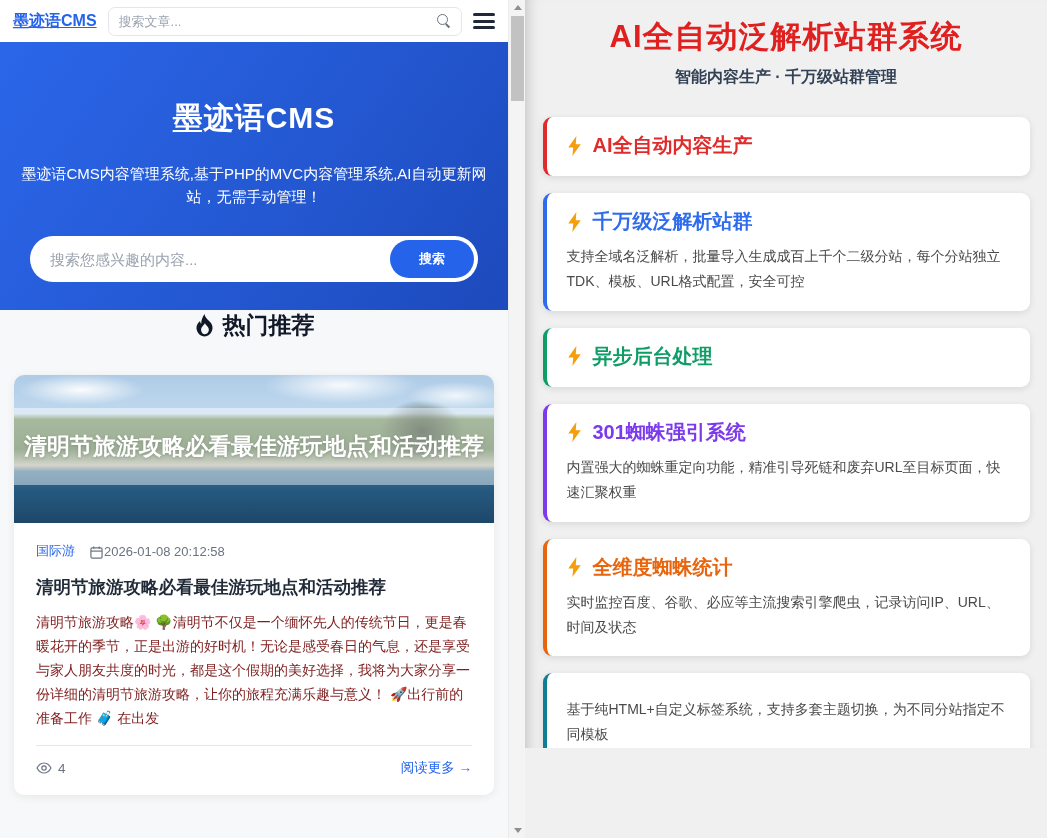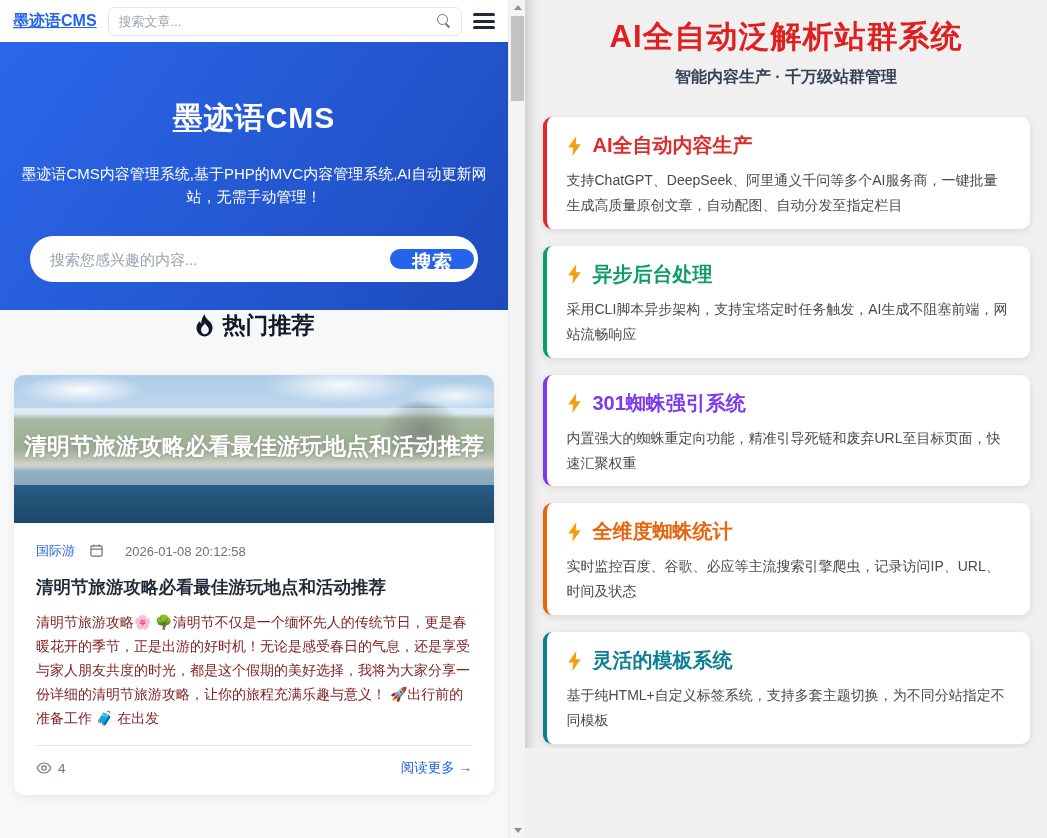--- a/index.html
+++ b/index.html
@@ -19,62 +19,62 @@
   .mag-icon::after { content:""; position:absolute; left:9px; top:9px; width:5px; height:1.6px; background:#6b7280; transform:rotate(45deg); transform-origin:left center; }
   .hamburger { width:22px; height:16px; display:flex; flex-direction:column; justify-content:space-between; cursor:pointer; flex:none; }
   .hamburger span { height:3px; background:#1f2937; border-radius:2px; }
 
   .hero { height:268px; background:linear-gradient(125deg,#2b66e9 0%,#2458d2 55%,#1d4abc 100%); color:#fff; text-align:center; padding-top:56px; }
   .hero h1 { font-size:30px; font-weight:bold; letter-spacing:1px; margin-bottom:24px; }
   .hero-sub { font-size:15px; padding:0 14px; margin-bottom:28px; line-height:1.5; }
   .hero-search { margin:0 auto; width:448px; height:46px; background:#fff; border-radius:24px; display:flex; align-items:center; padding:4px 4px 4px 0; }
   .hero-search input { flex:1; border:none; outline:none; padding:0 20px; font-size:15px; color:#374151; font-family:inherit; background:transparent; }
   .hero-search input::placeholder { color:#9aa3af; }
-  .hero-search button { width:84px; height:20px; border:none; border-radius:20px; background:#2563eb; color:#fff; font-size:20px; font-weight:bold; font-family:inherit; cursor:pointer; }
+  .hero-search button { width:84px; height:38px; border:none; border-radius:20px; background:#2563eb; color:#fff; font-size:13px; font-weight:bold; font-family:inherit; cursor:pointer; }
 
   .hot-head { text-align:center; }
   .hot-title { font-size:23px; font-weight:bold; color:#111827; display:inline-flex; align-items:center; gap:8px; }
   .hot-sub { margin-top:15px; color:#6b7280; font-size:14px; }
 
   .article-card { width:480px; margin:34px auto 22px; background:#fff; border-radius:10px; box-shadow:0 2px 10px rgba(0,0,0,.07); overflow:hidden; }
   .card-image { height:148px; position:relative;
     background:
       radial-gradient(ellipse 90px 22px at 14% 10%, rgba(255,255,255,.95), rgba(255,255,255,0) 70%),
       radial-gradient(ellipse 110px 26px at 68% 7%, rgba(255,255,255,.9), rgba(255,255,255,0) 70%),
       radial-gradient(ellipse 70px 20px at 92% 14%, rgba(255,255,255,.8), rgba(255,255,255,0) 70%),
       radial-gradient(ellipse 60px 45px at 85% 38%, #1c2e1a, rgba(0,0,0,0) 70%),
       linear-gradient(180deg,#aecbe7 0%,#bfd9ee 26%,#5e7f4d 30%,#4d6e40 50%,#87987a 57%,#b5b2a2 61%,#3c6e90 65%,#265980 78%,#1d4769 100%);
   }
   .image-overlay { position:absolute; top:33px; left:0; right:0; height:77px; background:rgba(255,255,255,.45); display:flex; align-items:center; justify-content:center; overflow:hidden; }
   .overlay-title { color:#fff; font-size:23px; font-weight:bold; white-space:nowrap; text-shadow:0 1px 3px rgba(90,90,90,.35); }
   .card-body { padding:19px 22px 16px; }
   .meta-row { display:flex; align-items:center; gap:15px; font-size:13px; color:#6b7280; }
   .category-link { color:#2563eb; text-decoration:none; }
-  .meta-date { display:flex; align-items:flex-start; gap:22px; }
+  .meta-date { display:flex; align-items:flex-end; gap:1px; }
   .article-title { font-size:17.5px; font-weight:bold; color:#1f2937; margin:15px 0 11px; }
   .excerpt { font-size:14px; color:#7f1d1d; line-height:1.72; }
   .card-divider { border:none; border-top:1px solid #e5e7eb; margin:15px 0 13px; }
   .card-footer { display:flex; justify-content:space-between; align-items:center; font-size:13.5px; color:#6b7280; padding-bottom:2px; }
   .views { display:flex; align-items:center; gap:6px; }
   .read-more { color:#2563eb; text-decoration:none; font-size:13.5px; }
 
   
   .scroll-col { width:17px; height:838px; background:#f4f4f4; border-left:1px solid #ebebeb; flex:none; position:relative; }
   .scroll-arrow { position:absolute; left:0; width:17px; height:15px; display:flex; align-items:center; justify-content:center; }
   .scroll-arrow.up { top:0; }
   .scroll-arrow.down { bottom:0; }
   .tri-up { width:0; height:0; border-left:4px solid transparent; border-right:4px solid transparent; border-bottom:5px solid #8f8f8f; }
   .tri-down { width:0; height:0; border-left:4px solid transparent; border-right:4px solid transparent; border-top:5px solid #8f8f8f; }
   .scroll-thumb { position:absolute; top:16px; left:2px; width:13px; height:85px; background:#c2c2c2; }
 
   
   .right-panel { flex:1; height:748px; background:#f0f0f1; overflow:hidden; box-shadow:inset 14px 0 16px -14px rgba(0,0,0,.25); padding-top:16px; }
   .promo-title { text-align:center; color:#e01f1f; font-size:31px; font-weight:bold; margin-bottom:9px; letter-spacing:1px; }
   .promo-sub { text-align:center; color:#334155; font-size:16px; font-weight:bold; margin-bottom:29px; }
-  .feature-card { width:487px; margin:0 auto 17px; background:#fff; border-radius:9px; border-left:4px solid var(--c,#999); box-shadow:0 2px 7px rgba(0,0,0,.10); padding:15px 20px 11px; }
+  .feature-card { width:487px; margin:0 auto 17px; background:#fff; border-radius:9px; border-left:4px solid var(--c,#999); box-shadow:0 2px 7px rgba(0,0,0,.10); padding:15px 20px 17px; }
   .feature-head { display:flex; align-items:center; gap:11px; }
   .feature-title { font-size:20px; font-weight:bold; color:var(--c,#333); }
   .feature-desc { margin-top:9px; font-size:14px; color:#4a4a4a; line-height:1.78; }
   .bolt-icon { flex:none; display:flex; }
   .flame-icon, .cal-icon, .eye-icon { display:inline-flex; flex:none; }
 </style>
 </head>
 <body>
 
 <div class="left-panel">
@@ -173,34 +173,43 @@
 
   <div class="feature-card" style="--c: #e02b2b;">
     <div class="feature-head">
       <span class="bolt-icon">
           <svg width="15" height="20" viewBox="0 0 12 16">
             <path fill="#f59e0b" d="M7.5 0L1 9.2h4L4.3 16 11 6.5H7z"></path>
           </svg>
         </span>
       <span class="feature-title">AI全自动内容生产</span>
     </div>
-    <div class="feature-desc">支持ChatGPT、DeepSeek、阿里通义千问等多个AI服务商，一键批量生成高质量原创文章，自动配图、自动分发至指定栏目</div>
-  </div>
-
+  </div>
+
+  <div class="feature-card" style="--c: #2f6bed;">
+    <div class="feature-head">
+      <span class="bolt-icon">
+          <svg width="15" height="20" viewBox="0 0 12 16">
+            <path fill="#f59e0b" d="M7.5 0L1 9.2h4L4.3 16 11 6.5H7z"></path>
+          </svg>
+        </span>
+      <span class="feature-title">千万级泛解析站群</span>
+    </div>
+    <div class="feature-desc">支持全域名泛解析，批量导入生成成百上千个二级分站，每个分站独立TDK、模板、URL格式配置，安全可控</div>
+  </div>
 
   <div class="feature-card" style="--c: #0d9d65;">
     <div class="feature-head">
       <span class="bolt-icon">
           <svg width="15" height="20" viewBox="0 0 12 16">
             <path fill="#f59e0b" d="M7.5 0L1 9.2h4L4.3 16 11 6.5H7z"></path>
           </svg>
         </span>
       <span class="feature-title">异步后台处理</span>
     </div>
-    <div class="feature-desc">采用CLI脚本异步架构，支持宝塔定时任务触发，AI生成不阻塞前端，网站流畅响应</div>
   </div>
 
   <div class="feature-card" style="--c: #7c3aed;">
     <div class="feature-head">
       <span class="bolt-icon">
           <svg width="15" height="20" viewBox="0 0 12 16">
             <path fill="#f59e0b" d="M7.5 0L1 9.2h4L4.3 16 11 6.5H7z"></path>
           </svg>
         </span>
       <span class="feature-title">301蜘蛛强引系统</span>
@@ -214,24 +223,16 @@
           <svg width="15" height="20" viewBox="0 0 12 16">
             <path fill="#f59e0b" d="M7.5 0L1 9.2h4L4.3 16 11 6.5H7z"></path>
           </svg>
         </span>
       <span class="feature-title">全维度蜘蛛统计</span>
     </div>
     <div class="feature-desc">实时监控百度、谷歌、必应等主流搜索引擎爬虫，记录访问IP、URL、时间及状态</div>
   </div>
 
   <div class="feature-card" style="--c: #0c7f95;">
-    <div class="feature-head">
-      <span class="bolt-icon">
-          <svg width="15" height="20" viewBox="0 0 12 16">
-            <path fill="#f59e0b" d="M7.5 0L1 9.2h4L4.3 16 11 6.5H7z"></path>
-          </svg>
-        </span>
-      <span class="feature-title">灵活的模板系统</span>
-    </div>
     <div class="feature-desc">基于纯HTML+自定义标签系统，支持多套主题切换，为不同分站指定不同模板</div>
   </div>
 
 </div>
 
 </body></html>

